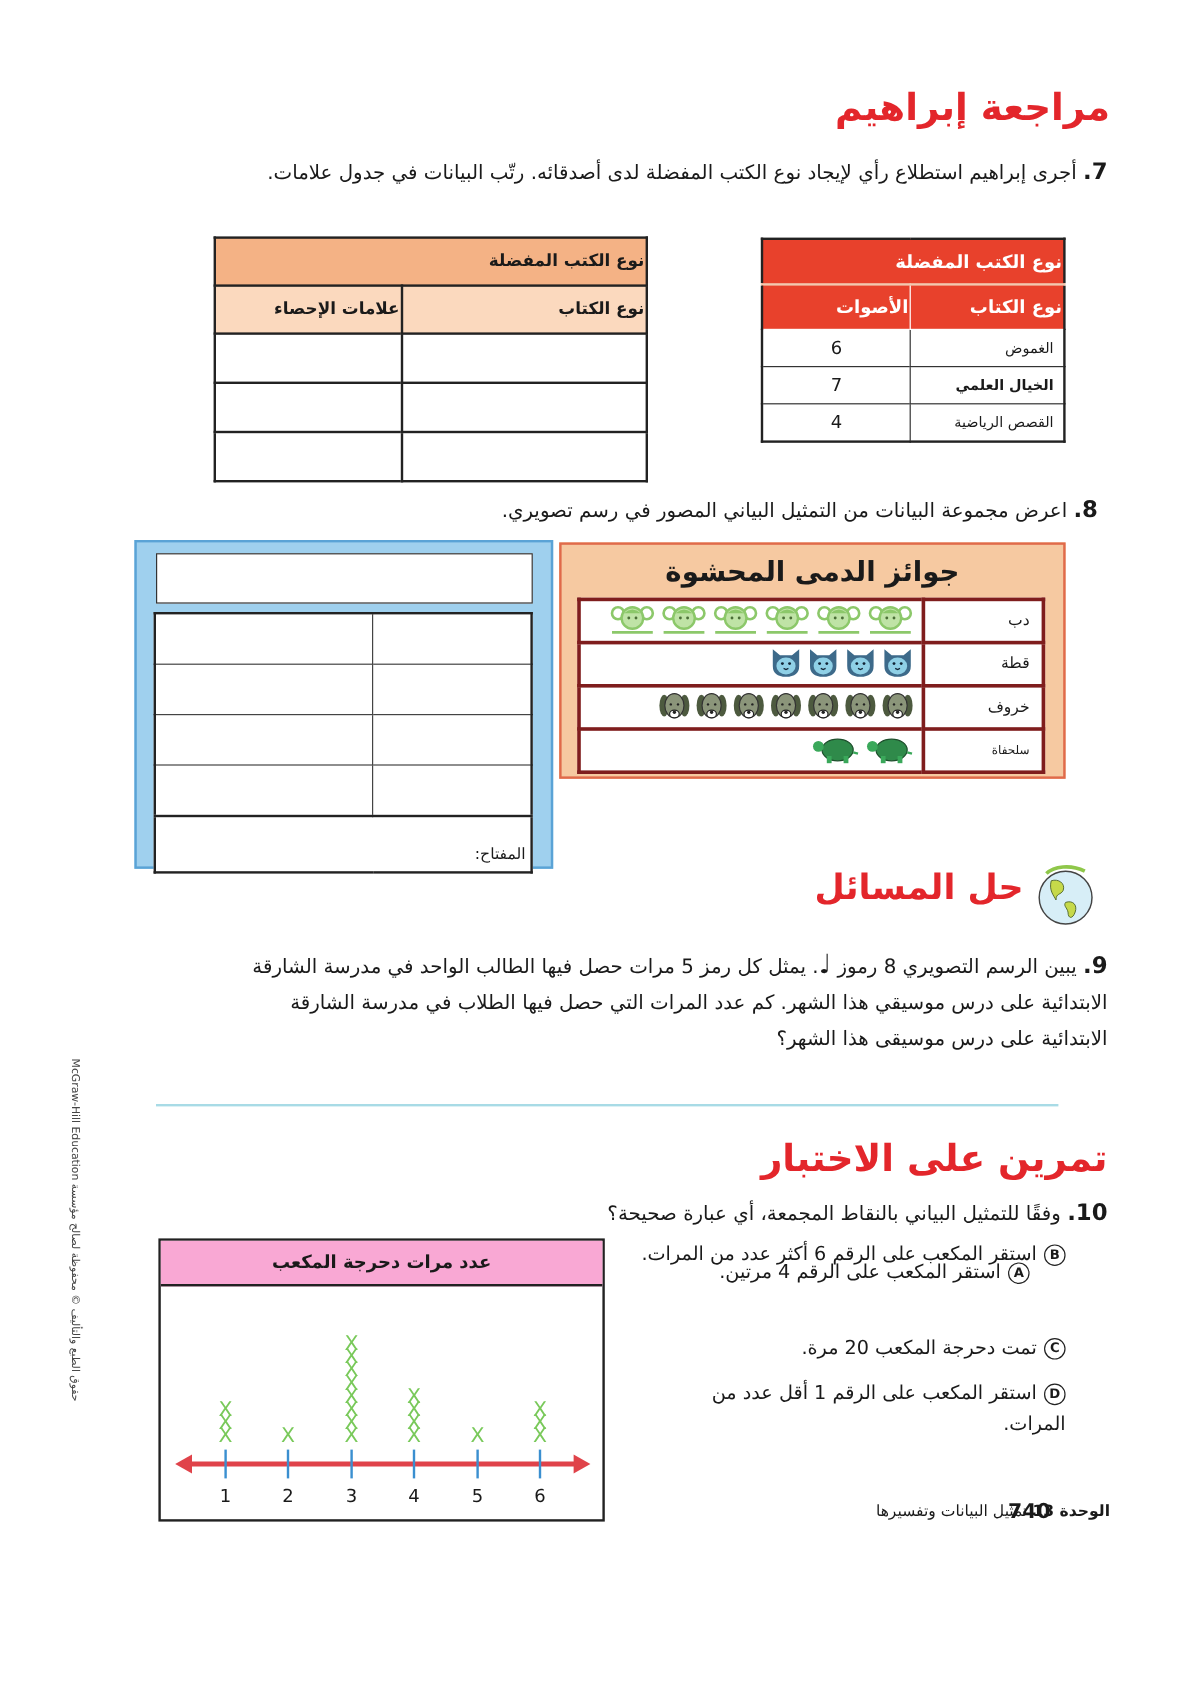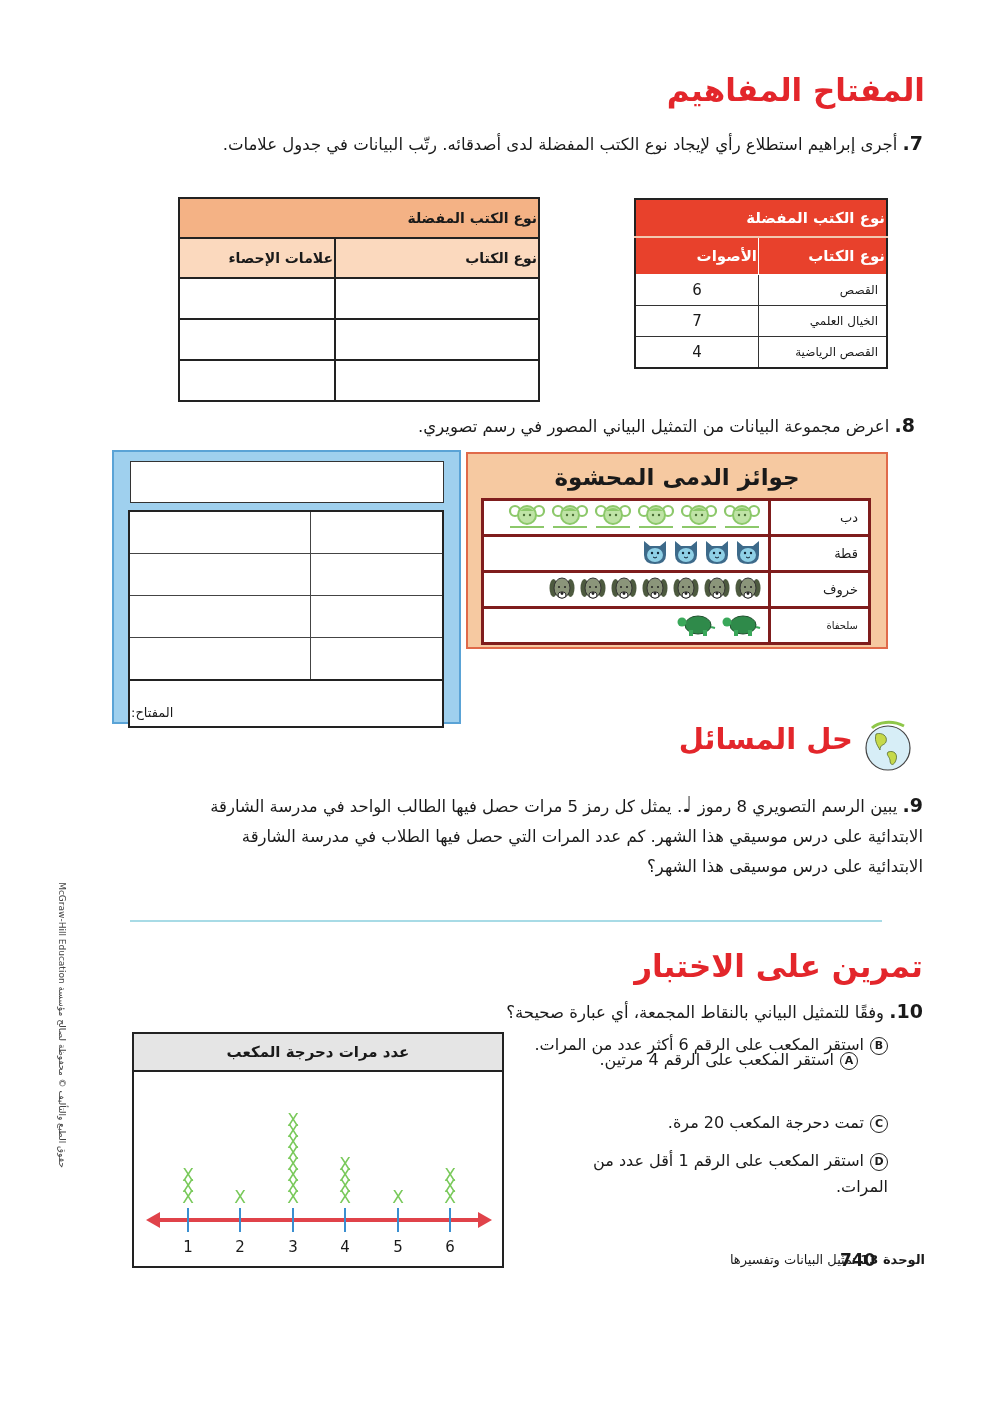--- a/index.html
+++ b/index.html
@@ -26,48 +26,48 @@
   .picto { border:2px solid #555; background:#fff; }
   .picto td { border:3px solid #7f1d1d; height:31px; }
   .icon-row { display:flex; flex-direction:row-reverse; justify-content:flex-end; gap:5px; padding-right:6px; }
   
   .blue-frame { background:#9fd0ee; border:2px solid #5aa3d6; }
   .ans { border:2px solid #222; background:#fff; }
   .ans td { border:1px solid #444; height:39px; }
   .choice { font-size:16px; line-height:26px; direction:rtl; text-align:right; }
   .circ { display:inline-block; width:16px; height:16px; border:1.5px solid #222; border-radius:50%; font-size:11px; line-height:16px; text-align:center; font-weight:bold; margin-left:6px; vertical-align:middle; }
   .lp-frame { border:2px solid #222; background:#fff; }
-  .lp-head { background:#e5e5e5; border-bottom:2px solid #222; height:36px; font-weight:bold; font-size:15px; text-align:center; line-height:36px; direction:rtl; }
+  .lp-head { background:#f9a8d4; border-bottom:2px solid #222; height:36px; font-weight:bold; font-size:15px; text-align:center; line-height:36px; direction:rtl; }
   .xmark { color:#79c95a; font-size:17px; line-height:15px; text-align:center; font-family:"DejaVu Sans", sans-serif; }
 </style>
 </head>
 <body>
 
-<div class="abs section-title" style="right:78px; top:72px;">المفتاح المفاهيم</div>
+<div class="abs section-title" style="right:78px; top:72px;">مراجعة إبراهيم</div>
 
 <div class="abs qtext" style="right:80px; top:128px; width:770px;">
   <span class="qnum">7.</span>
   <span>أجرى إبراهيم استطلاع رأي لإيجاد نوع الكتب المفضلة لدى أصدقائه. رتّب البيانات في جدول علامات.</span>
 </div>
 
 <table class="abs votes rtl" style="left:634px; top:198px; width:254px;">
   <tbody>
       <tr>
         <th class="title" colspan="2">نوع الكتب المفضلة</th>
       </tr>
   <tr>
     <th style="width:125px;">نوع الكتاب</th>
     <th>الأصوات</th>
   </tr>
   <tr>
-        <td style="padding-right:8px; font-size:12px;">القصص</td>
+        <td style="padding-right:8px; font-size:12px;">الغموض</td>
         <td style="text-align:center;font-size:15px;">6</td>
       </tr>
   <tr>
-        <td style="padding-right:8px; font-size:12px;">الخيال العلمي</td>
+        <td style="padding-right:8px; font-size:12px;font-weight:bold;">الخيال العلمي</td>
         <td style="text-align:center;font-size:15px;">7</td>
       </tr>
   <tr>
         <td style="padding-right:8px; font-size:12px;">القصص الرياضية</td>
         <td style="text-align:center;font-size:15px;">4</td>
       </tr>
 </tbody>
   </table>
 
 <table class="abs tally rtl" style="left:178px; top:197px; width:362px;">
@@ -308,21 +308,21 @@
         </tr>
     <tr>
           <td></td>
           <td></td>
         </tr>
     <tr>
           <td></td>
           <td></td>
         </tr>
     <tr>
-          <td colspan="2" style="height:38px; border-top:2px solid #222; text-align:left; direction:rtl; padding-right:4px; font-size:13px; vertical-align:bottom; padding-bottom:6px;border-radius:13px;"><span>المفتاح:</span></td>
+          <td colspan="2" style="height:38px; border-top:2px solid #222; text-align:right; direction:rtl; padding-right:4px; font-size:13px; vertical-align:bottom; padding-bottom:6px;border-radius:13px;"><span>المفتاح:</span></td>
         </tr>
   </tbody>
     </table>
 </div>
 
 <div class="abs" style="left:862px; top:720px; width:52px; height:52px;">
   <svg width="52" height="52" viewBox="0 0 52 52">
     <circle cx="26" cy="28" r="22" fill="#d7eef7" stroke="#444" stroke-width="1.2"></circle>
     <path d="M14 14 C20 12 26 16 24 22 C22 26 18 24 18 30 C16 26 12 22 14 14 Z" fill="#c6d94a" stroke="#556b2f" stroke-width="0.8"></path>
     <path d="M26 32 C32 30 36 34 34 40 C32 46 28 46 28 40 C27 36 24 35 26 32 Z" fill="#c6d94a" stroke="#556b2f" stroke-width="0.8"></path>

